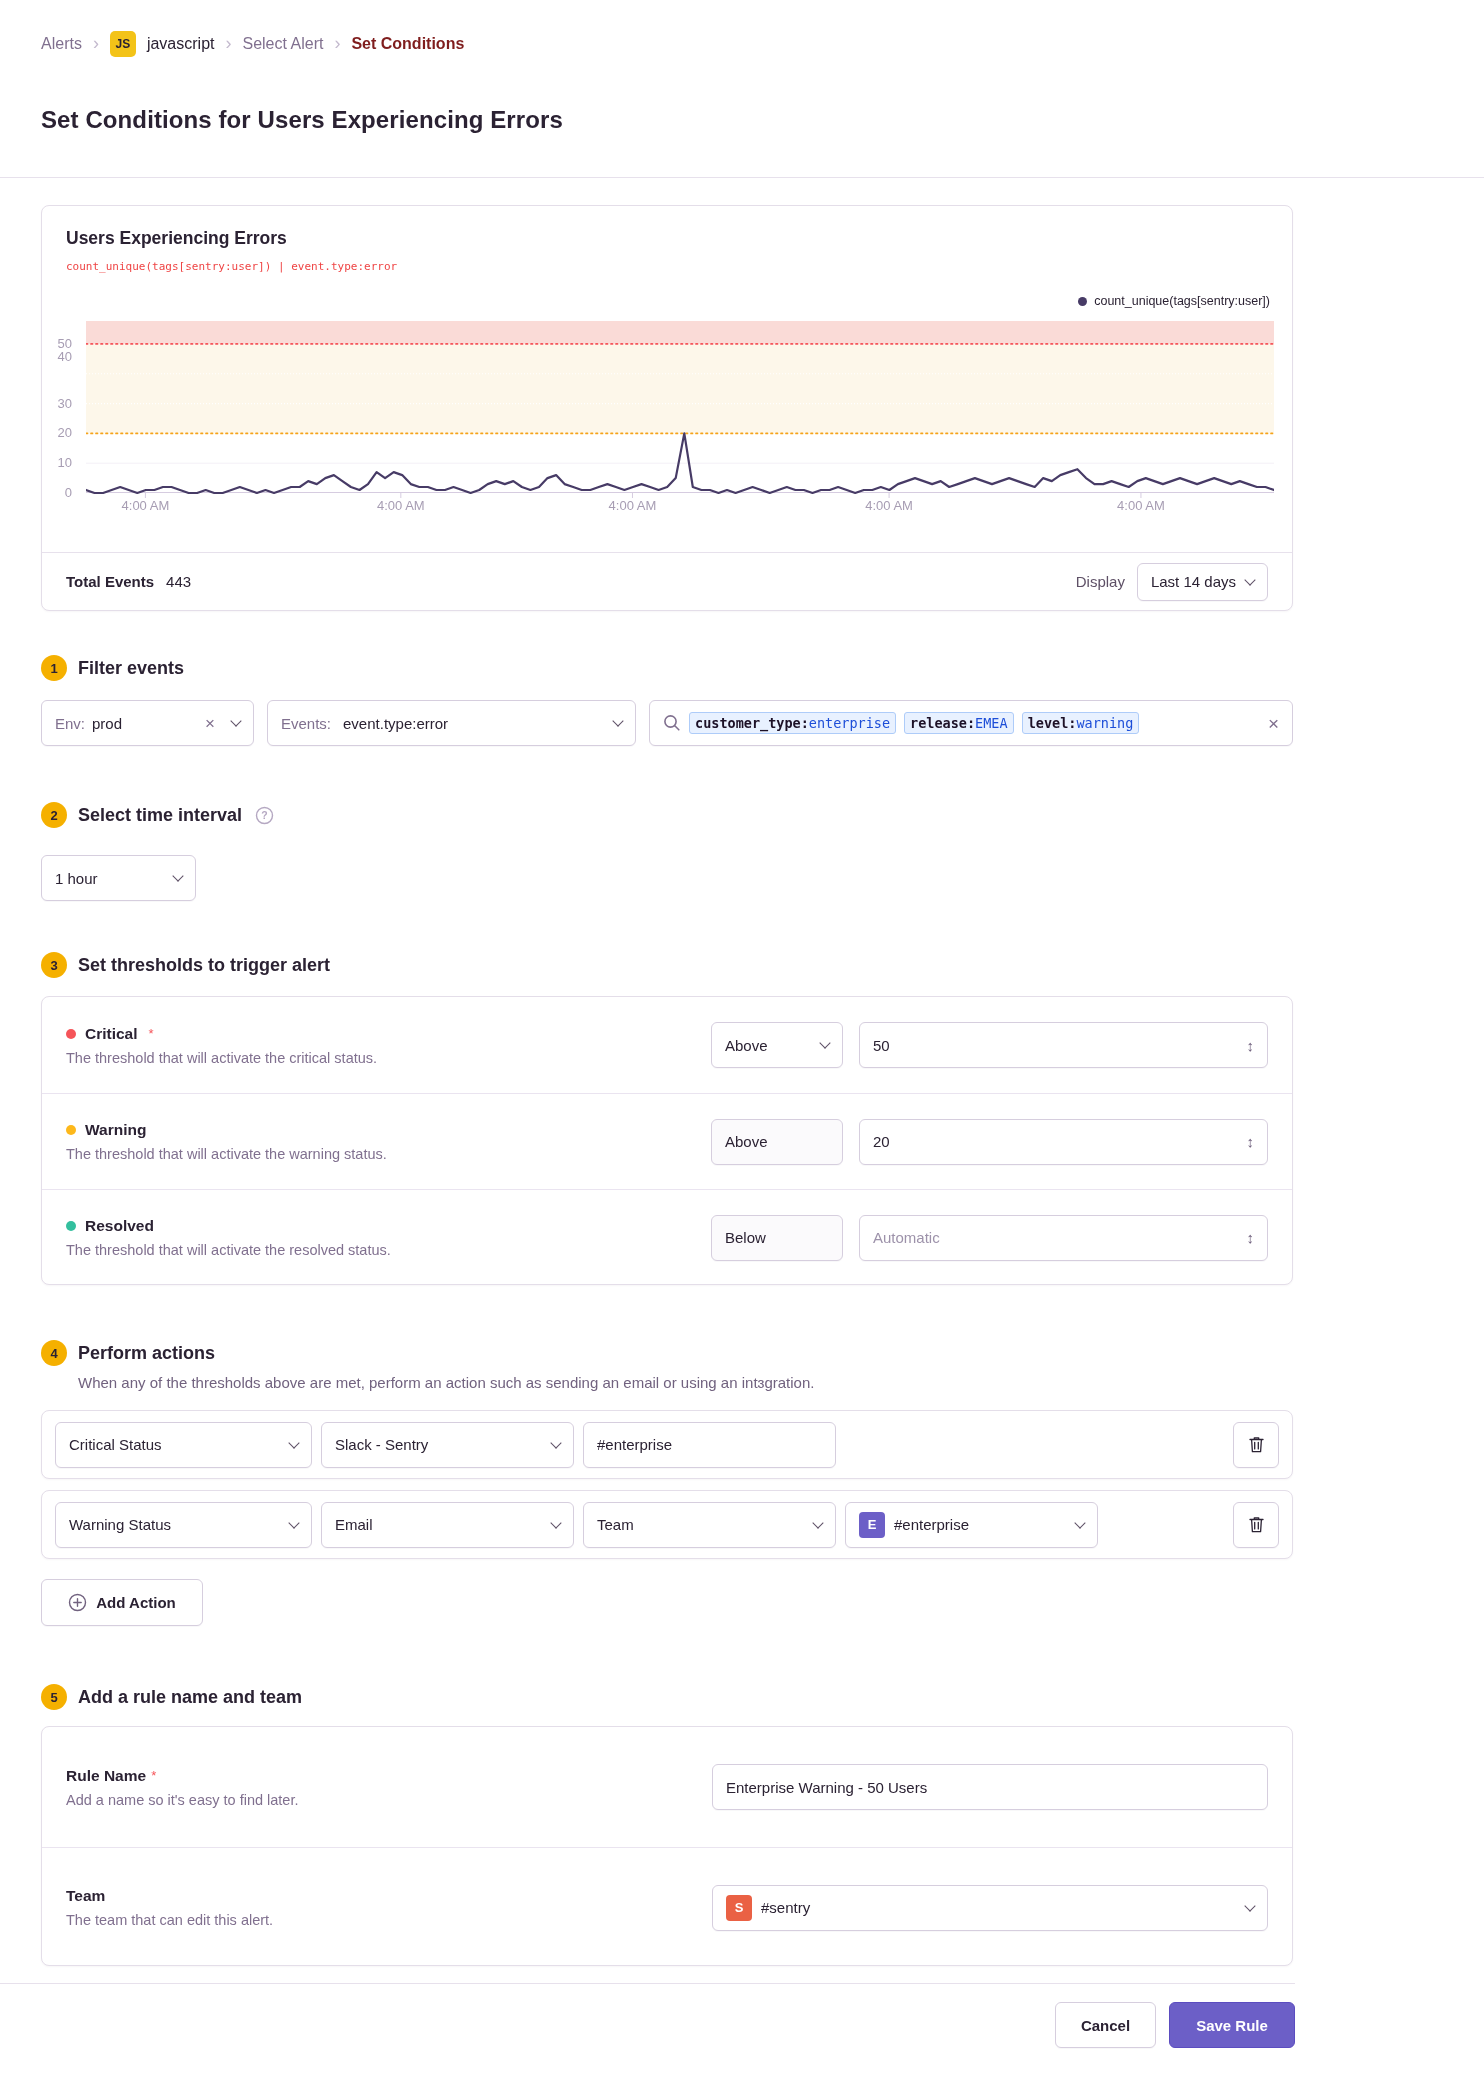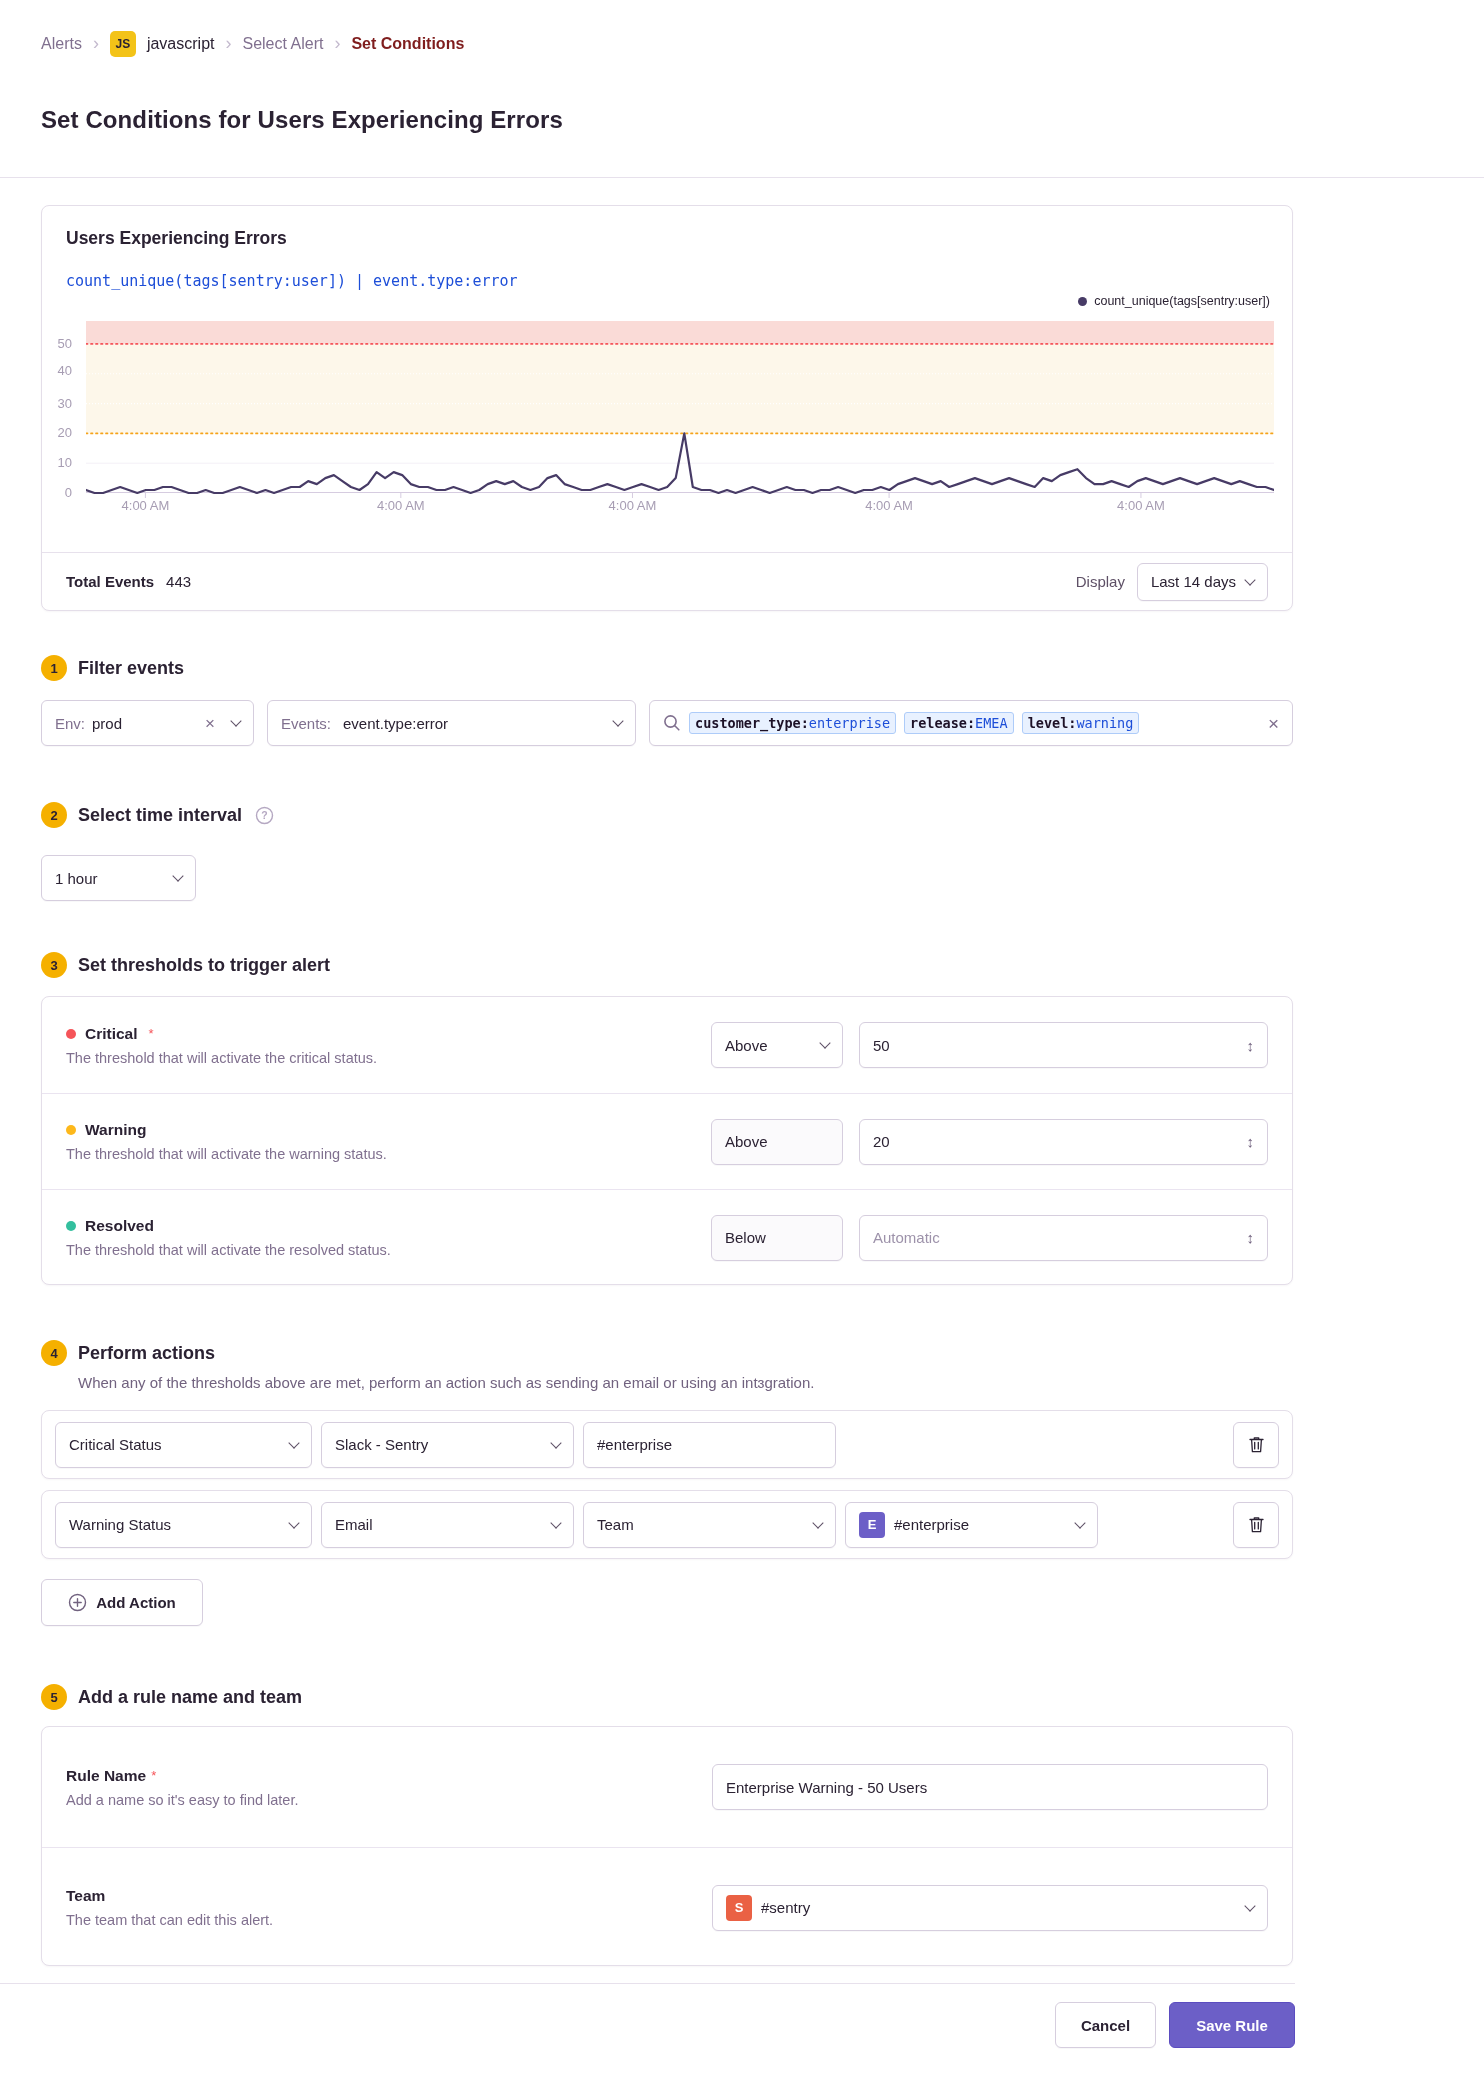--- a/index.html
+++ b/index.html
@@ -15,21 +15,21 @@
   .proj-badge { width:26px; height:26px; border-radius:5px; display:flex; align-items:center; justify-content:center; font-size:12px; font-weight:700; color:#2B2233; }
   .page-title { position:absolute; left:41px; top:106px; font-size:24px; font-weight:600; color:#2B2233; letter-spacing:.1px; }
   .title-divider { position:absolute; left:0; top:177px; width:1484px; height:1px; background:#E7E1EC; }
 
   
   .card { position:absolute; background:#fff; border:1px solid #E4DEE9; border-radius:8px; box-shadow:0 1px 2px rgba(43,34,51,.04); }
 
   
   .chart-card { left:41px; top:205px; width:1252px; height:406px; }
   .chart-title { position:absolute; left:24px; top:22px; font-size:17.5px; font-weight:600; }
-  .chart-query { position:absolute; left:24px; top:66px; font-family:"DejaVu Sans Mono", monospace; font-size:15px; color:#1d4ed8; }
+  .chart-query { position:absolute; left:24px; top:54px; font-family:"DejaVu Sans Mono", monospace; font-size:11px; color:#ef4444; }
   .chart-legend { position:absolute; right:22px; top:88px; display:flex; align-items:center; gap:7px; font-size:12.5px; color:#2B2233; }
   .legend-dot { width:9px; height:9px; border-radius:50%; flex:none; }
   .plot { position:absolute; left:44px; top:115px; width:1188px; height:178px; }
   #y-labels { position:absolute; left:0; top:115px; width:38px; height:178px; }
   .ytick { position:absolute; right:8px; font-size:13px; color:#A79DB3; }
   #x-labels { position:absolute; left:44px; top:292px; width:1188px; height:16px;text-align:center; }
   .xtick { position:absolute; transform:translateX(-50%); font-size:13px; color:#A79DB3; white-space:nowrap; }
   .chart-footer { position:absolute; left:0; right:0; bottom:0; height:58px; border-top:1px solid #E7E1EC; display:flex; align-items:center; padding:0 24px; }
   .te-label { font-size:15px; font-weight:700; }
   .te-value { font-size:15px; margin-left:12px; }
@@ -120,21 +120,21 @@
     <div class="chart-query">count_unique(tags[sentry:user]) | event.type:error</div>
     <div class="chart-legend">
       <span class="legend-dot" style="background: rgb(71, 59, 102);"></span>
       <span>count_unique(tags[sentry:user])</span>
     </div>
     <div id="y-labels">
         <div class="ytick" style="top: 164px;">0</div>
         <div class="ytick" style="top: 134.191px;">10</div>
         <div class="ytick" style="top: 104.381px;">20</div>
         <div class="ytick" style="top: 74.5719px;">30</div>
-        <div class="ytick" style="top: 42px;">40</div>
+        <div class="ytick" style="top: 28px;">40</div>
         <div class="ytick" style="top: 14.9532px;">50</div>
       </div>
     <div class="plot">
       <svg id="chart-svg" width="1188" height="178" viewBox="0 0 1188 178">
           <rect x="0" y="0" width="1188" height="22.95320623916814" fill="#FADBD7"></rect>
           <rect x="0" y="22.95320623916814" width="1188" height="89.42807625649911" fill="#FDF7EA"></rect>
           <line x1="0" y1="52.7625649913345" x2="1188" y2="52.7625649913345" stroke="#FFFFFF" stroke-width="1.2" stroke-dasharray="1 2"></line>
           <line x1="0" y1="82.57192374350088" x2="1188" y2="82.57192374350088" stroke="#FFFFFF" stroke-width="1.2" stroke-dasharray="1 2"></line>
           <line x1="0" y1="142.19064124783364" x2="1188" y2="142.19064124783364" stroke="#F3F0F6" stroke-width="1"></line>
           <line x1="0" y1="22.95320623916814" x2="1188" y2="22.95320623916814" stroke="#F55459" stroke-width="1.7" stroke-dasharray="1.5 3.5" stroke-linecap="round"></line>

